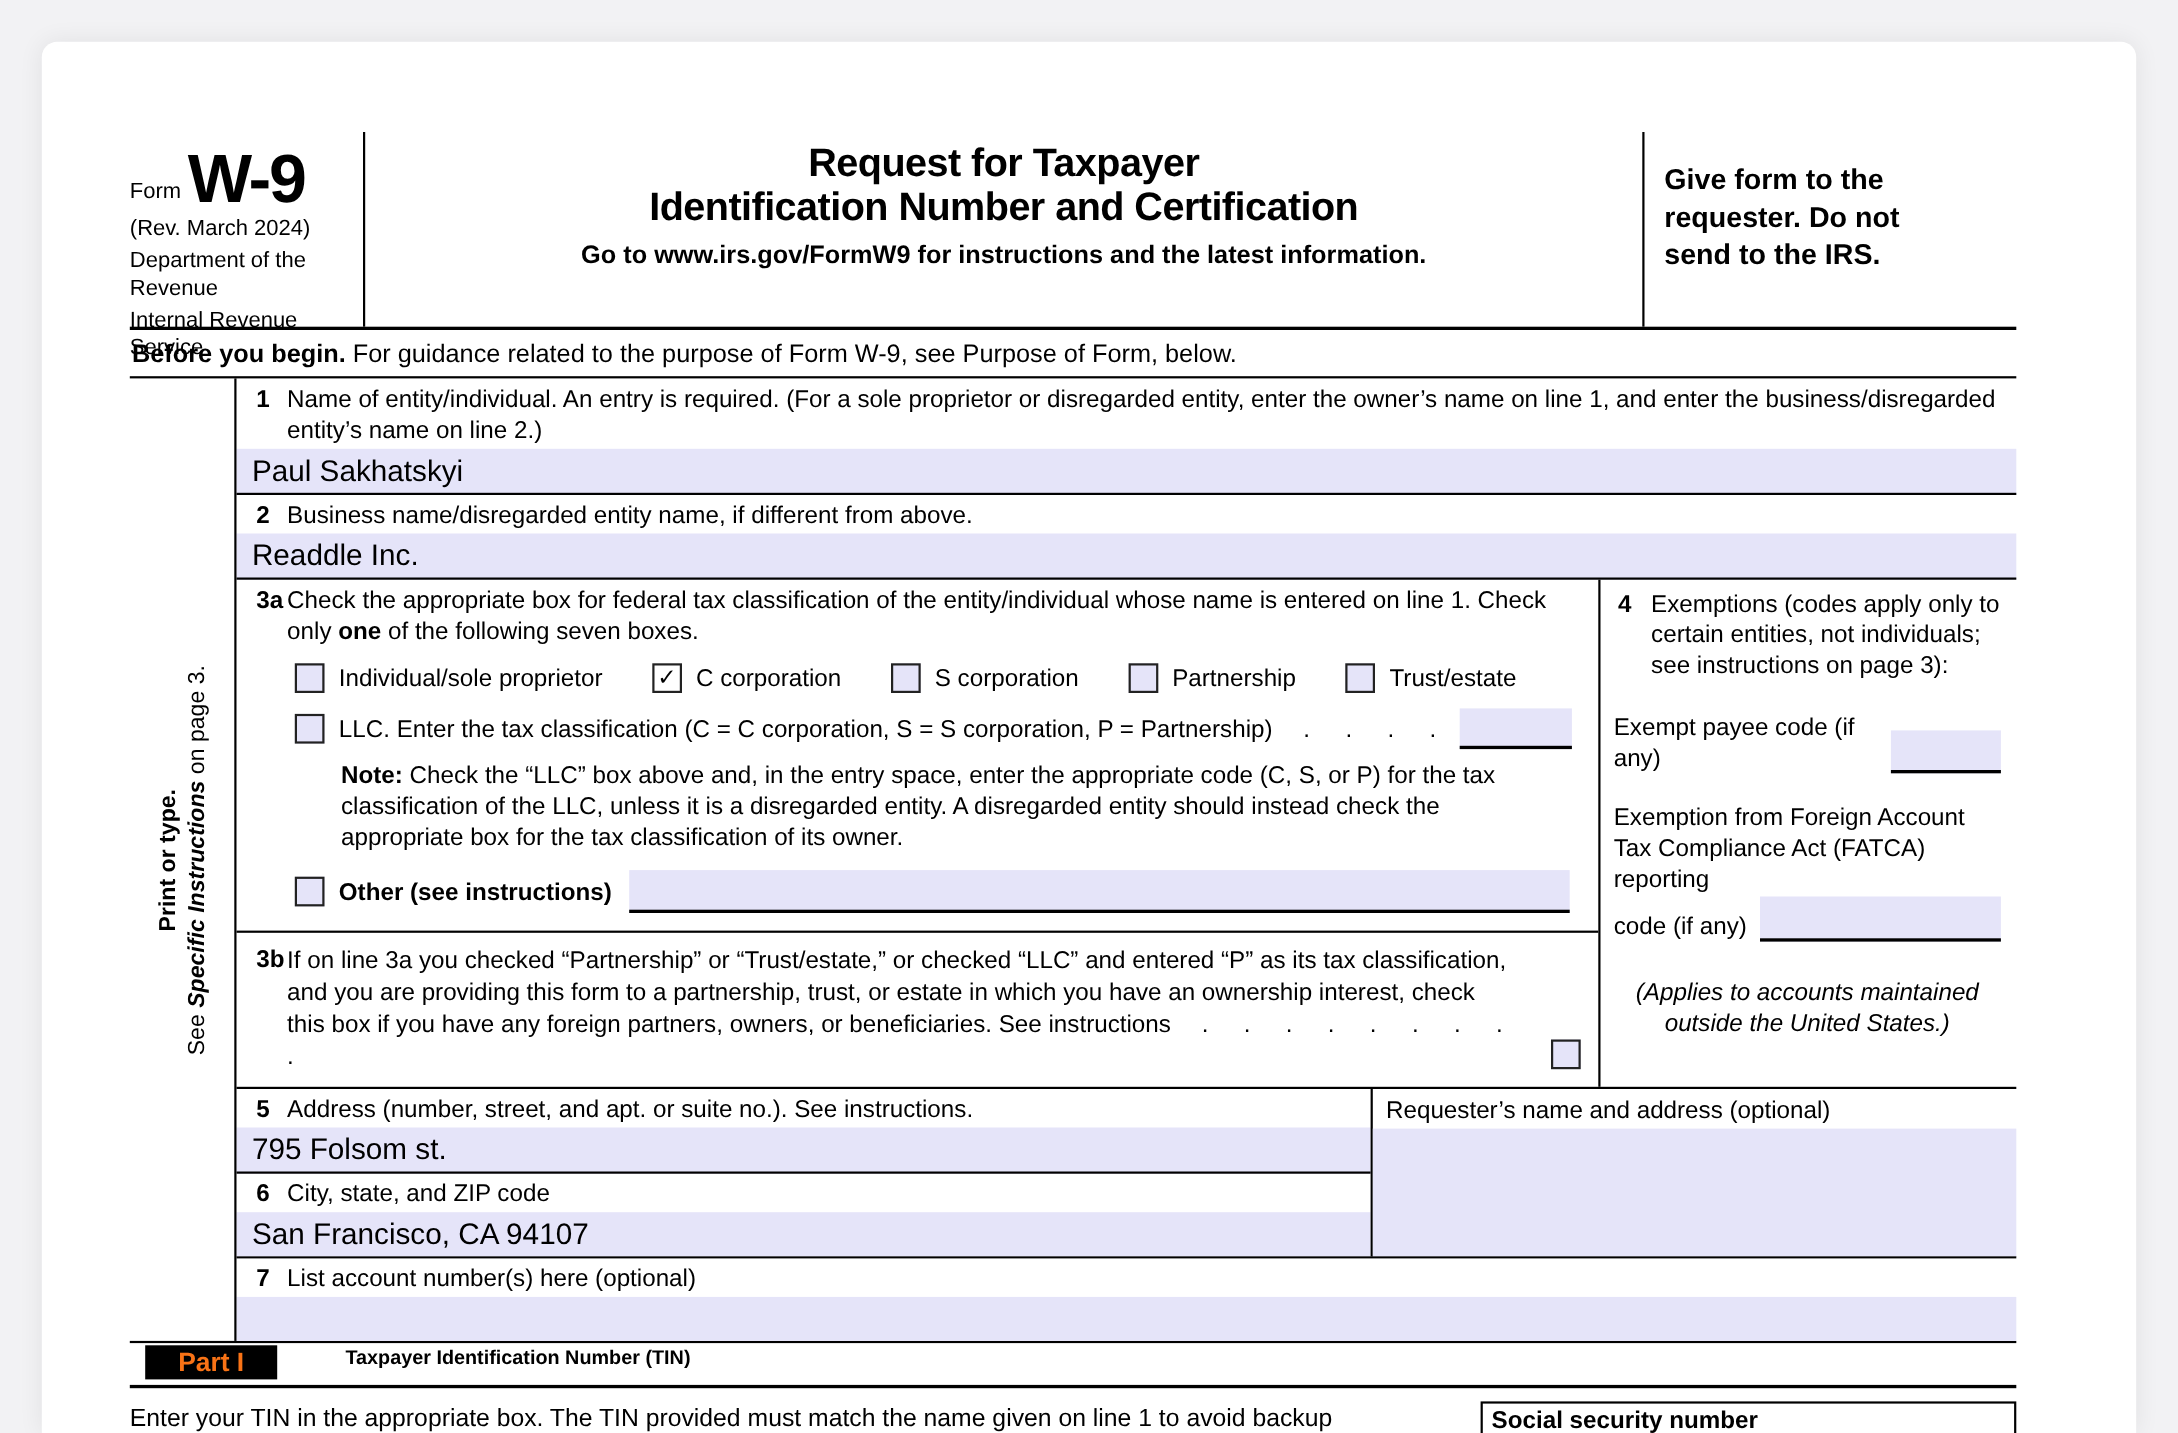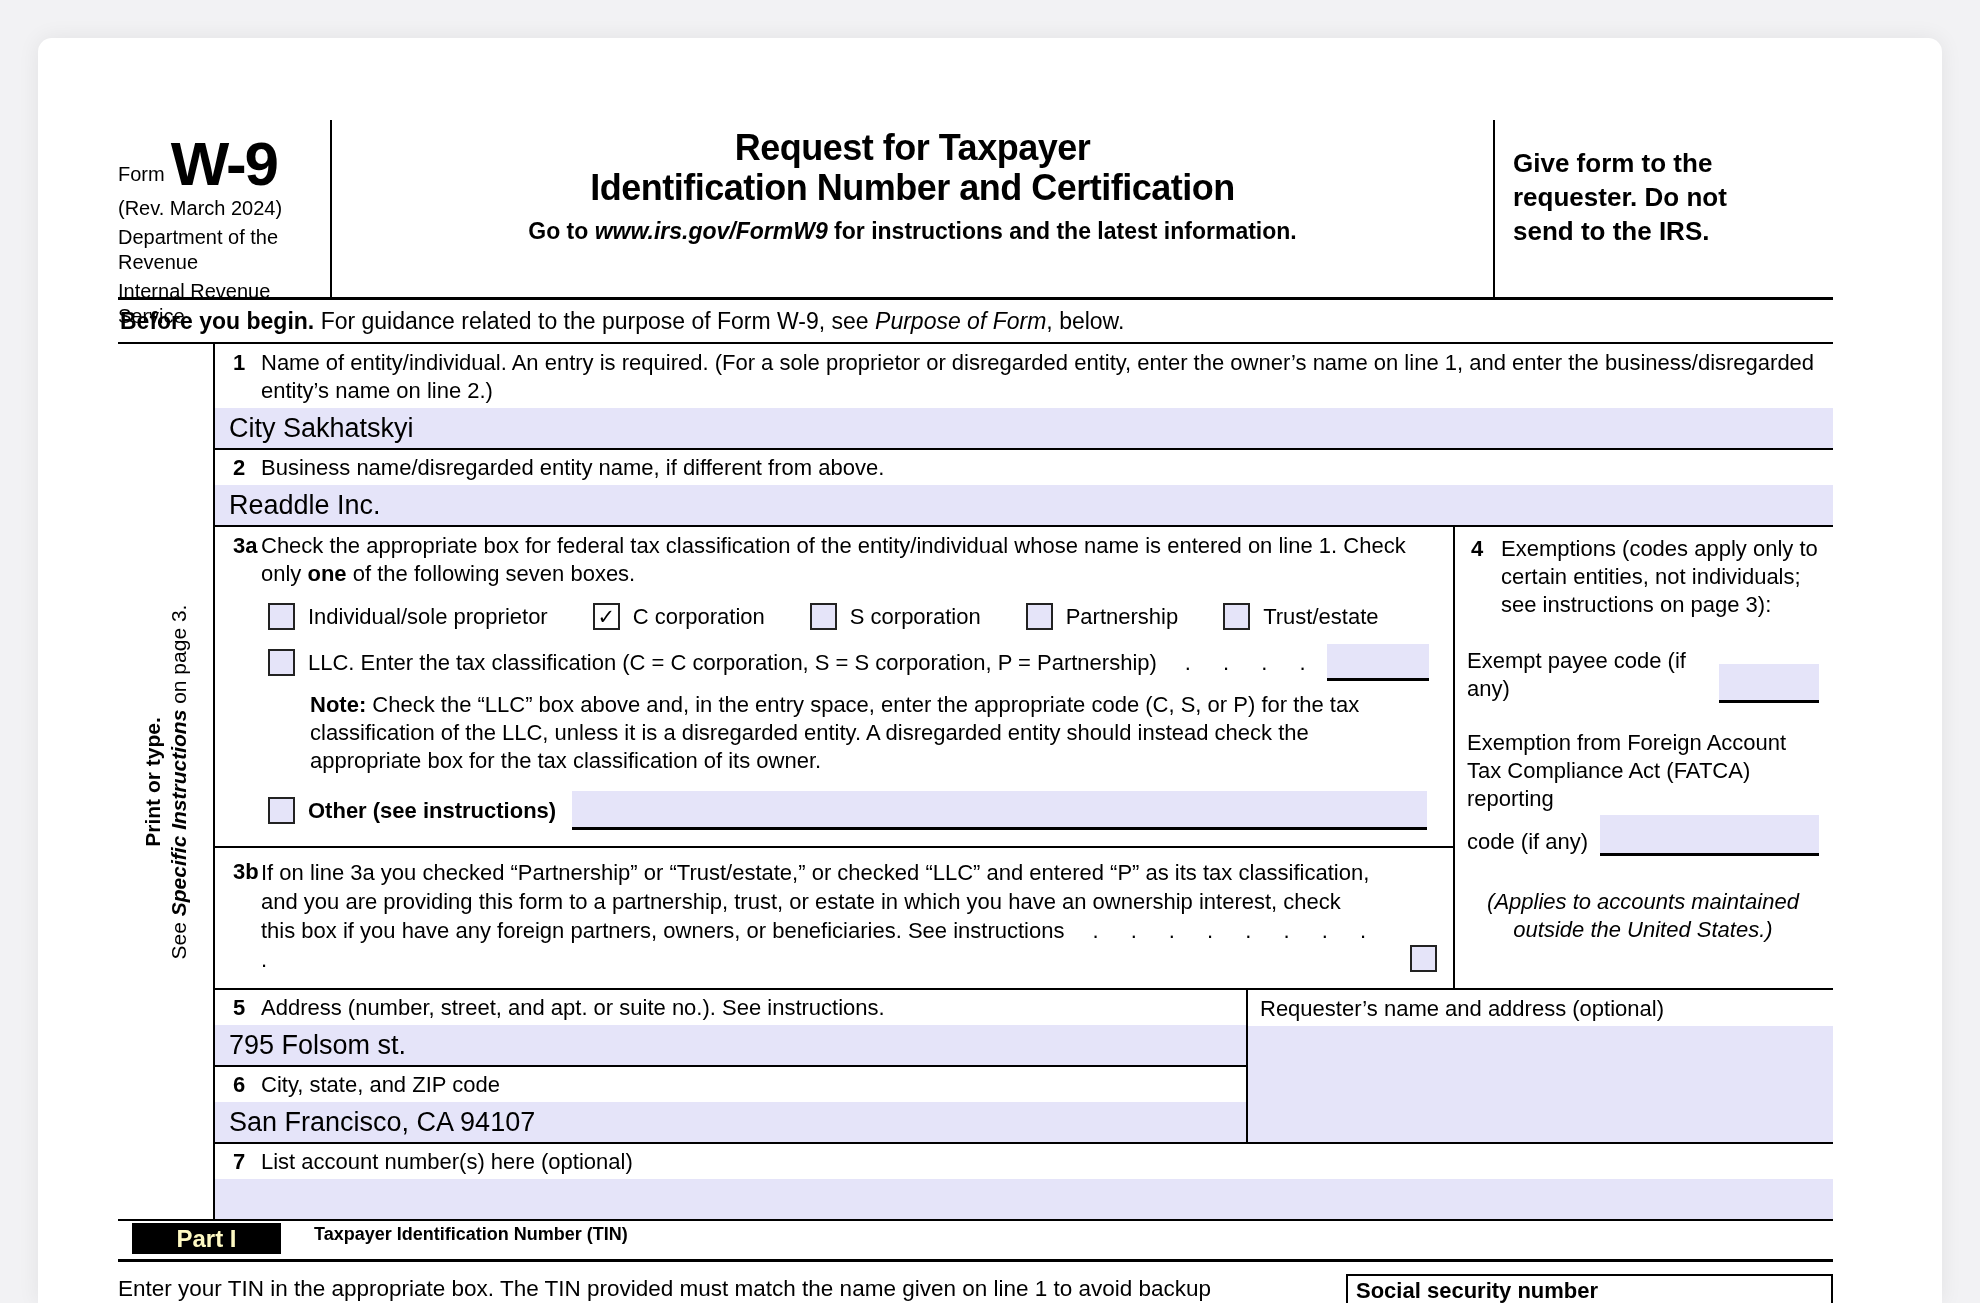--- a/index.html
+++ b/index.html
@@ -69,31 +69,31 @@
   .applies{font-style:italic;text-align:center;margin-top:32px;line-height:28px;}
 
   .sec5{display:flex;border-bottom:2px solid #000;}
   .sec5-left{flex:1;min-width:0;}
   .sec5-right{width:585px;border-left:2px solid #000;display:flex;flex-direction:column;}
   .req-label{font-size:22px;padding:6px 0 4px 12px;}
   .req-fill{flex:1;background:#e5e4f9;}
 
   
   .part1-header{position:relative;height:38px;border-bottom:3px solid #000;}
-  .part1-box{position:absolute;left:14px;top:2px;width:149px;height:31px;background:#000;color:#fef9c3;
+  .part1-box{position:absolute;left:14px;top:2px;width:120px;height:31px;background:#000;color:#f97316;
     font-weight:bold;font-size:24px;display:flex;align-items:center;justify-content:center;}
   .part1-title{position:absolute;left:196px;top:3px;font-weight:bold;font-size:18px;}
 
   .tin{display:flex;padding-top:12px;}
   .tin-text{width:1180px;font-size:22.5px;line-height:29.5px;}
   .tin-right{margin-left:auto;width:487px;}
   .ssn-label{border:2px solid #000;height:31px;box-sizing:border-box;font-weight:bold;font-size:22px;
     padding:2px 0 0 8px;}
 
-  .b{font-weight:bold;} .i{font-style:italic;} .bi{font-weight:bold;font-style:italic;}
+  .b{font-weight:bold;} .i{} .bi{font-weight:bold;font-style:italic;}
 </style>
 </head>
 <body>
 
 <div class="card">
   <div class="content">
 
     <div class="header">
       <div class="h-left">
         <div class="form-line">
@@ -121,21 +121,21 @@
           <div><span>See </span><span class="bi">Specific Instructions</span><span> on page 3.</span></div>
         </div>
       </div>
 
       <div class="rows">
 
         <div class="lbl">
           <span class="num">1</span>
           <span>Name of entity/individual. An entry is required. (For a sole proprietor or disregarded entity, enter the owner’s name on line 1, and enter the business/disregarded entity’s name on line 2.)</span>
         </div>
-        <div class="field bline">City Sakhatskyi</div>
+        <div class="field bline">Paul Sakhatskyi</div>
 
         <div class="lbl-sm">
           <span class="num">2</span>
           <span>Business name/disregarded entity name, if different from above.</span>
         </div>
         <div class="field bline">Readdle Inc.</div>
 
         <div class="sec3">
           <div class="sec3-left">
             <div class="s3a">

